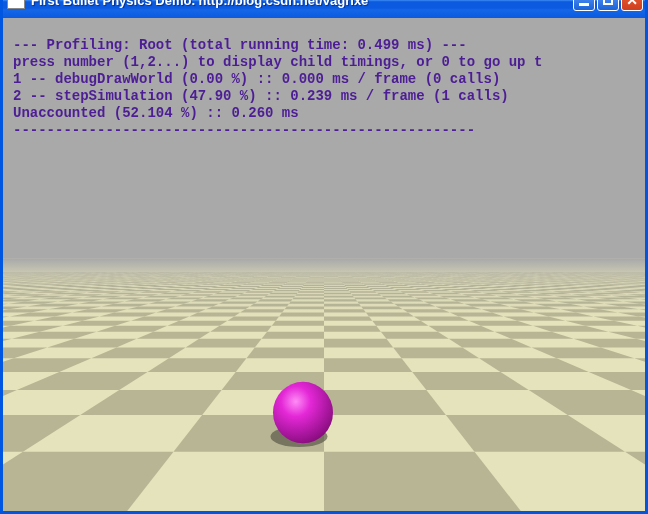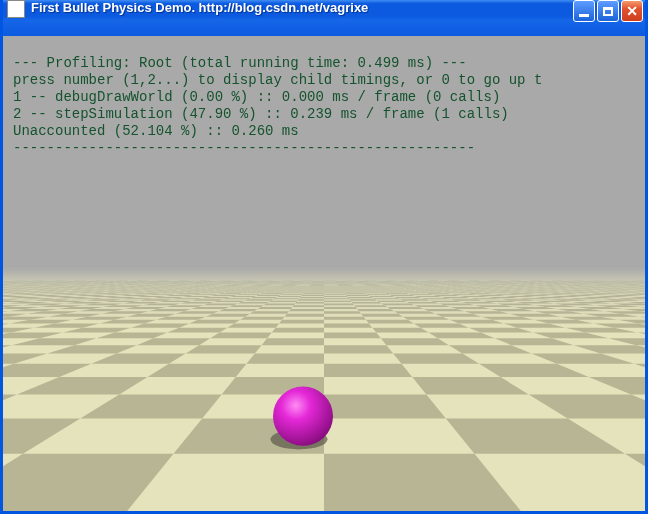--- a/index.html
+++ b/index.html
@@ -16,24 +16,25 @@
     width: 648px;
     height: 514px;
     box-sizing: border-box;
     border: 3px solid #0056e0;
     border-top: none;
     background: #fff;
     display: flex;
     flex-direction: column;
   }
   .titlebar {
-    height: 36px;
+    height: 18px;
     background: linear-gradient(to bottom,
        #3f8cf3 0%, #0b5ae0 10%, #0b5ae0 45%, #1666e8 55%, #0b5ae0 100%);
     display: flex;
+    align-items: center;
     padding: 0 2px 18px 4px;
     color: #fff;
     font-weight: bold;
     font-size: 13px;
     box-sizing: border-box;
   }
   .titlebar .app-icon {
     width: 16px; height: 16px;
     background: #fff;
     border: 1px solid #888;
@@ -87,22 +88,22 @@
     background: #a9a9a9; 
   }
   svg.scene3d { position:absolute; inset:0; width:100%; height:100%; display:block; }
   
   .overlay {
     position: absolute;
     top: 2px; left: 10px; right: 4px;
     font-family: "Courier New", monospace;
     font-size: 14px;
     line-height: 17px;
-    font-weight: normal;
-    color: #14532d;
+    font-weight: bold;
+    color: #4c1d95;
     white-space: pre;
     pointer-events: none;
     overflow: hidden;
   }
 </style>
 </head>
 <body>
 
 <div class="window">
   <div class="titlebar">

